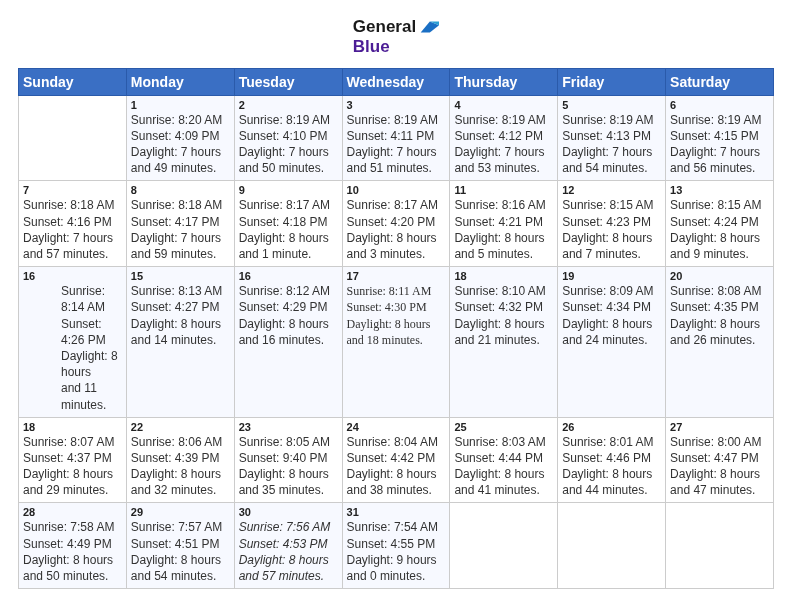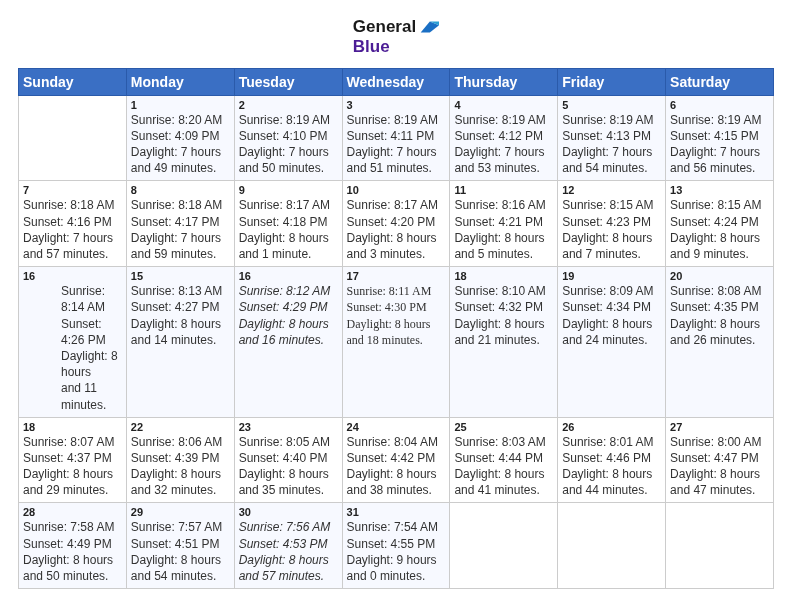--- a/index.html
+++ b/index.html
@@ -239,21 +239,21 @@
           </td>
           <td>
             <span class="day-num">15</span>
             <div class="day-info" style="white-space: pre-line;">Sunrise: 8:13 AM
 Sunset: 4:27 PM
 Daylight: 8 hours
 and 14 minutes.</div>
           </td>
           <td>
             <span class="day-num">16</span>
-            <div class="day-info" style="white-space: pre-line; font-style: italic;">Sunrise: 8:12 AM
+            <div class="day-info" style="white-space: pre-line;">Sunrise: 8:12 AM
 Sunset: 4:29 PM
 Daylight: 8 hours
 and 16 minutes.</div>
           </td>
           <td>
             <span class="day-num">17</span>
             <div class="day-info" style="white-space: pre-line; font-family: Liberation Serif, serif;">Sunrise: 8:11 AM
 Sunset: 4:30 PM
 Daylight: 8 hours
 and 18 minutes.</div>
@@ -291,21 +291,21 @@
           <td>
             <span class="day-num">22</span>
             <div class="day-info" style="white-space: pre-line;">Sunrise: 8:06 AM
 Sunset: 4:39 PM
 Daylight: 8 hours
 and 32 minutes.</div>
           </td>
           <td>
             <span class="day-num">23</span>
             <div class="day-info" style="white-space: pre-line;">Sunrise: 8:05 AM
-Sunset: 4:40 PM
+Sunset: 9:40 PM
 Daylight: 8 hours
 and 35 minutes.</div>
           </td>
           <td>
             <span class="day-num">24</span>
             <div class="day-info" style="white-space: pre-line;">Sunrise: 8:04 AM
 Sunset: 4:42 PM
 Daylight: 8 hours
 and 38 minutes.</div>
           </td>

